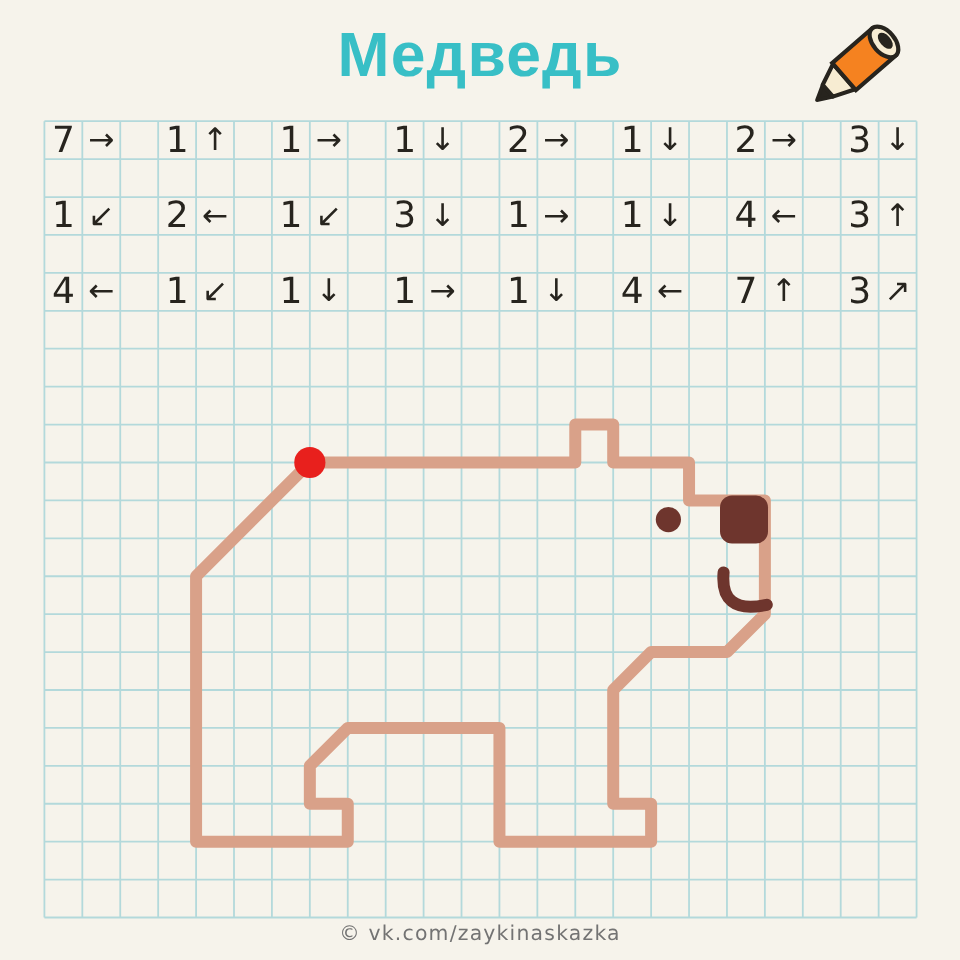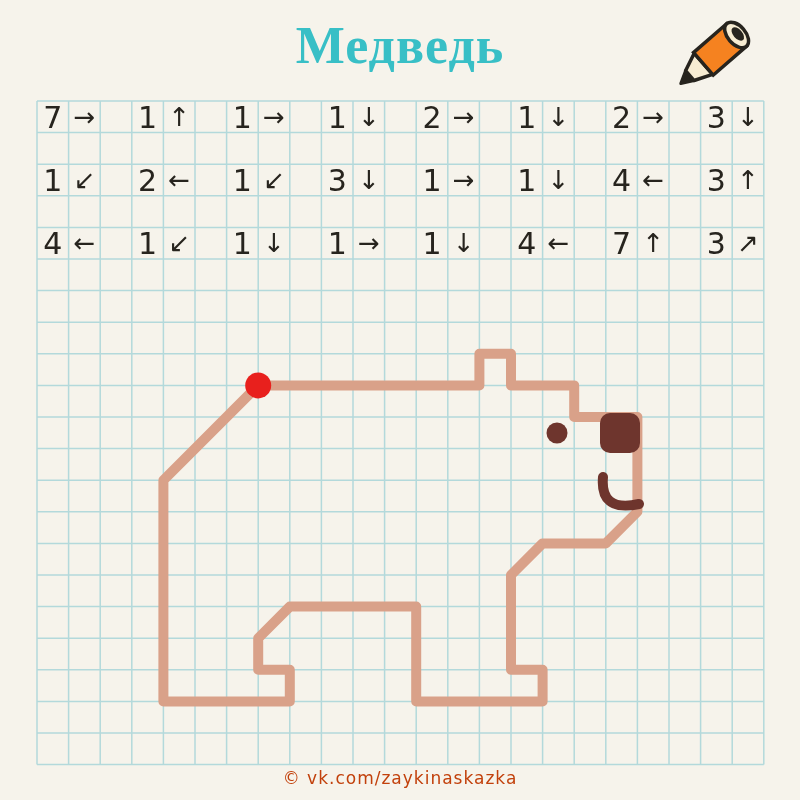--- a/index.html
+++ b/index.html
@@ -1,33 +1,33 @@
 <!DOCTYPE html>
 <html><head>
 <meta charset="utf-8">
 <style>
   html,body{margin:0;padding:0;}
   body{width:800px;height:800px;background:#f6f3eb;font-family:"DejaVu Sans",sans-serif;}
   .page{position:relative;width:800px;height:800px;overflow:hidden;background:#f6f3eb;}
   .title{position:absolute;top:16px;left:0;width:800px;margin:0;text-align:center;
-         font-family:Liberation Serif, serif;font-weight:bold;font-size:52px;line-height:60px;
+         font-family:Liberation Sans, sans-serif;font-weight:bold;font-size:52px;line-height:60px;
          letter-spacing:1px;color:#38bfc6;}
   .pencil{position:absolute;left:658px;top:6px;width:118px;height:88px;}
   #board{position:absolute;left:0;top:0;width:800px;height:800px;}
   .gl{stroke:#b3d9db;stroke-width:1.5;}
   .bear{fill:none;stroke:#d9a189;stroke-width:10;stroke-linejoin:round;stroke-linecap:round;}
   .feat{fill:#6e352d;}
   .mouth{fill:none;stroke:#6e352d;stroke-width:10;stroke-linecap:round;}
   .dot{fill:#e8201d;}
   #instructions{position:absolute;left:0;top:0;width:800px;height:800px;}
   #instructions span{position:absolute;transform:translate(-50%,-50%);color:#27241e;white-space:nowrap;}
   #instructions .num{font-size:30px;}
   #instructions .arr{font-size:26px;}
   .watermark{position:absolute;left:0;top:768px;width:800px;text-align:center;
-             font-size:17px;letter-spacing:1px;color:#c2410c;}
+             font-size:17px;letter-spacing:1px;color:#737373;}
 </style>
 </head>
 <body>
 
 <div class="page">
 
   <h1 class="title">Медведь</h1>
 
   <svg class="pencil" viewBox="0 0 118 88">
     <g transform="translate(59,46) rotate(-41)">

